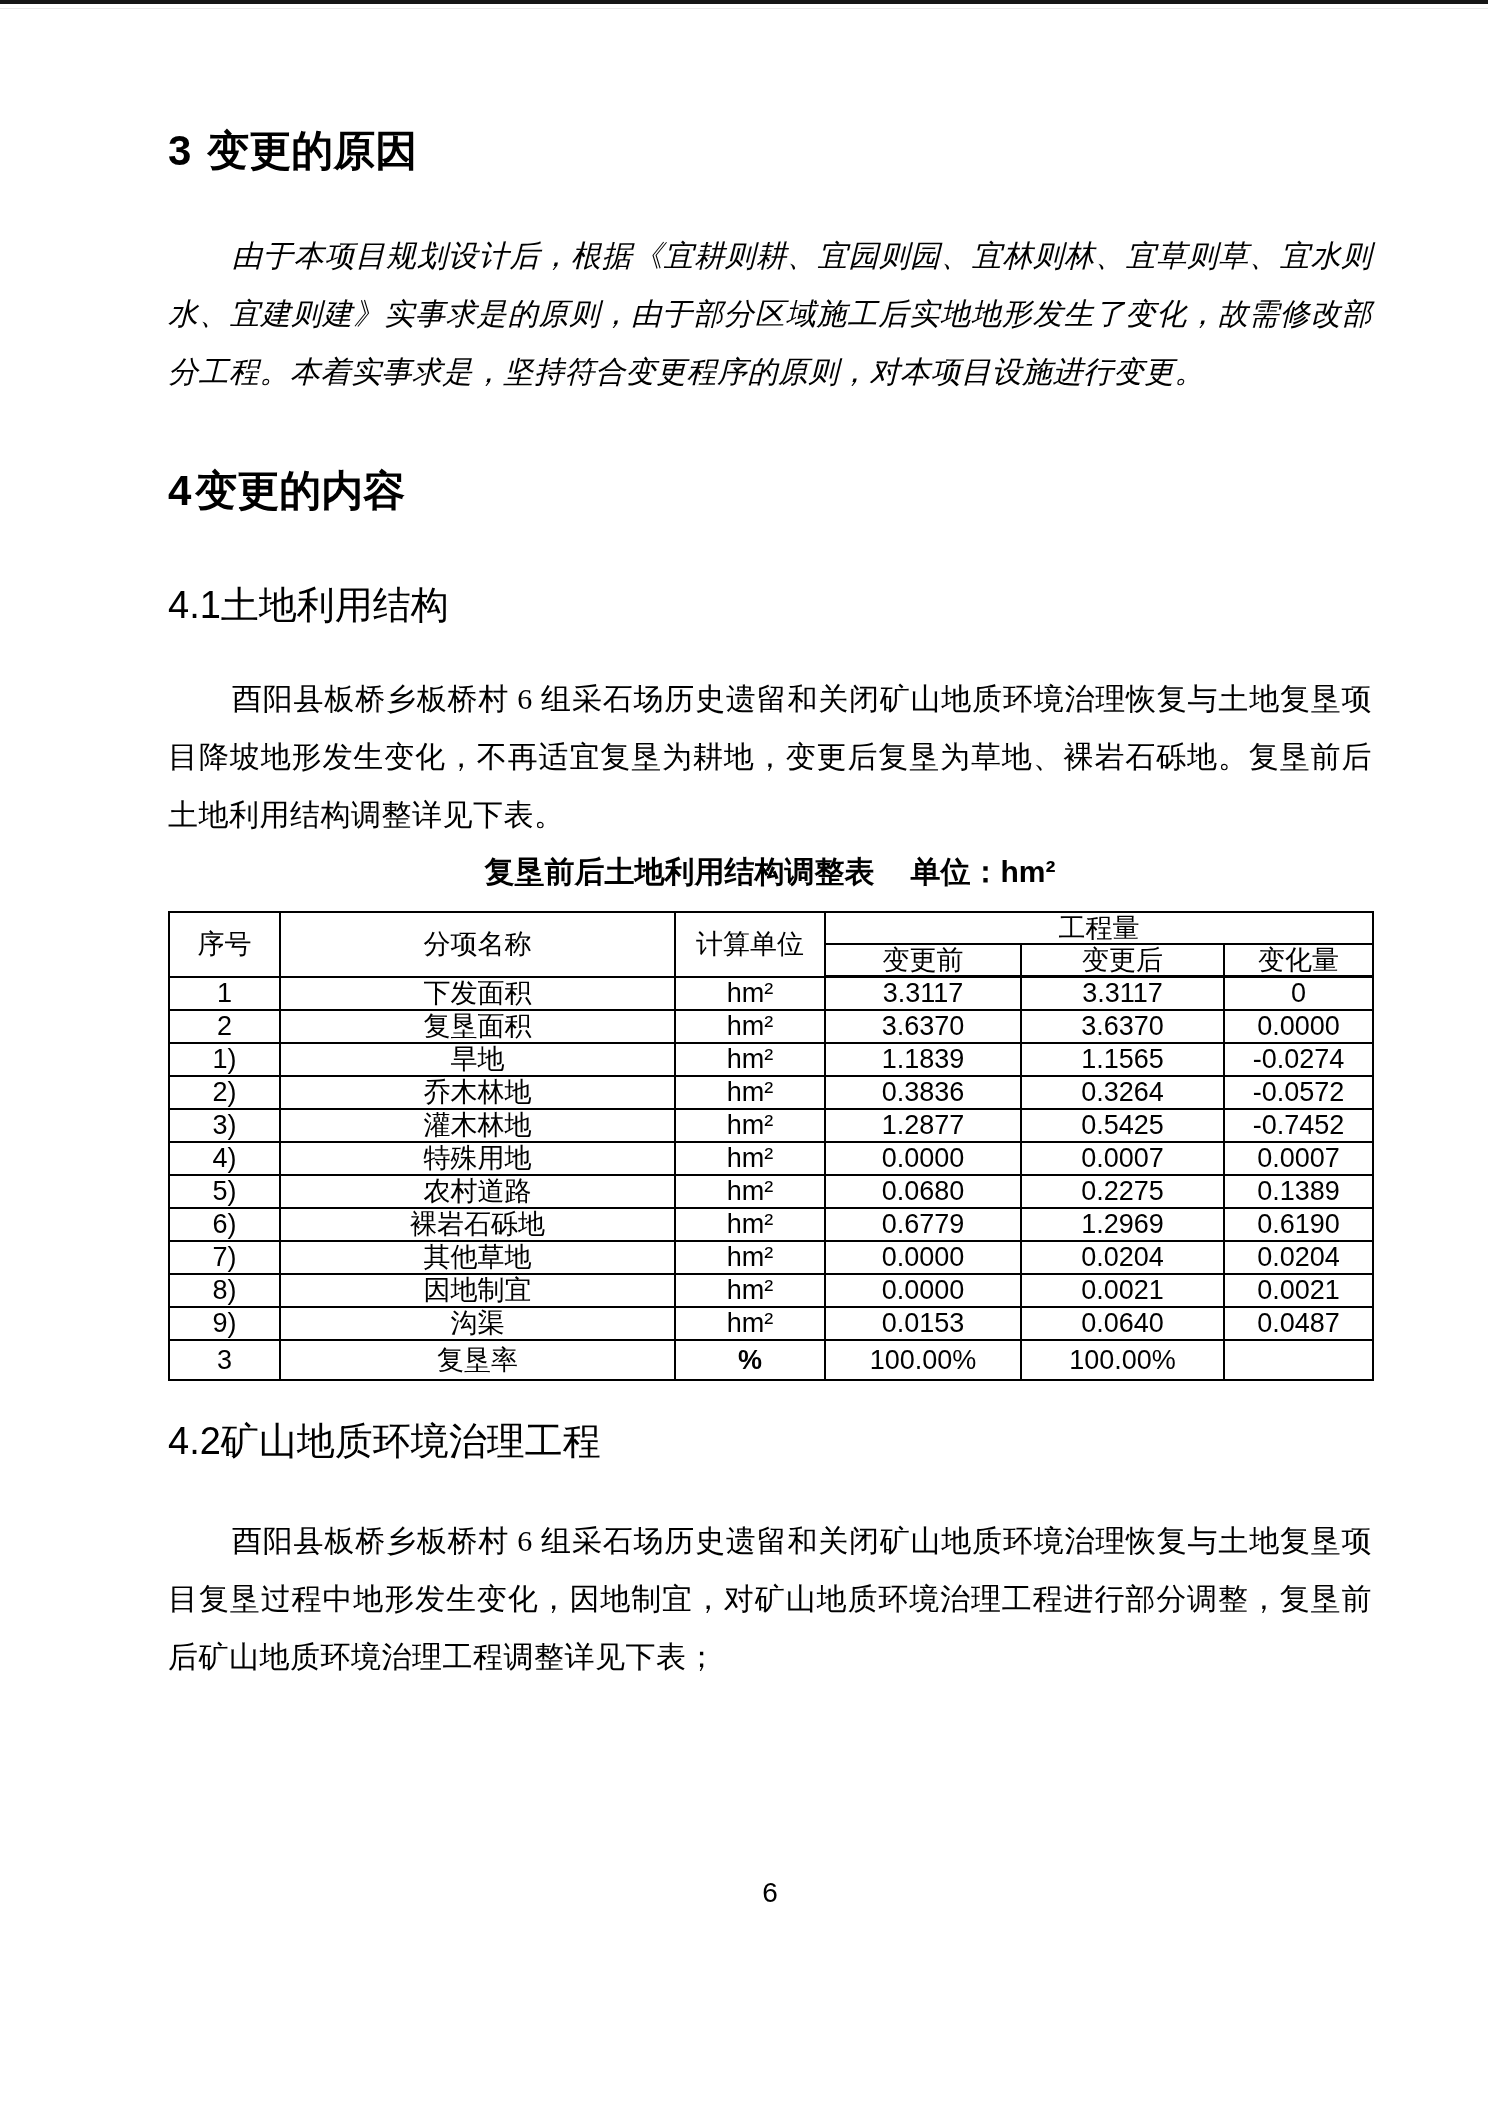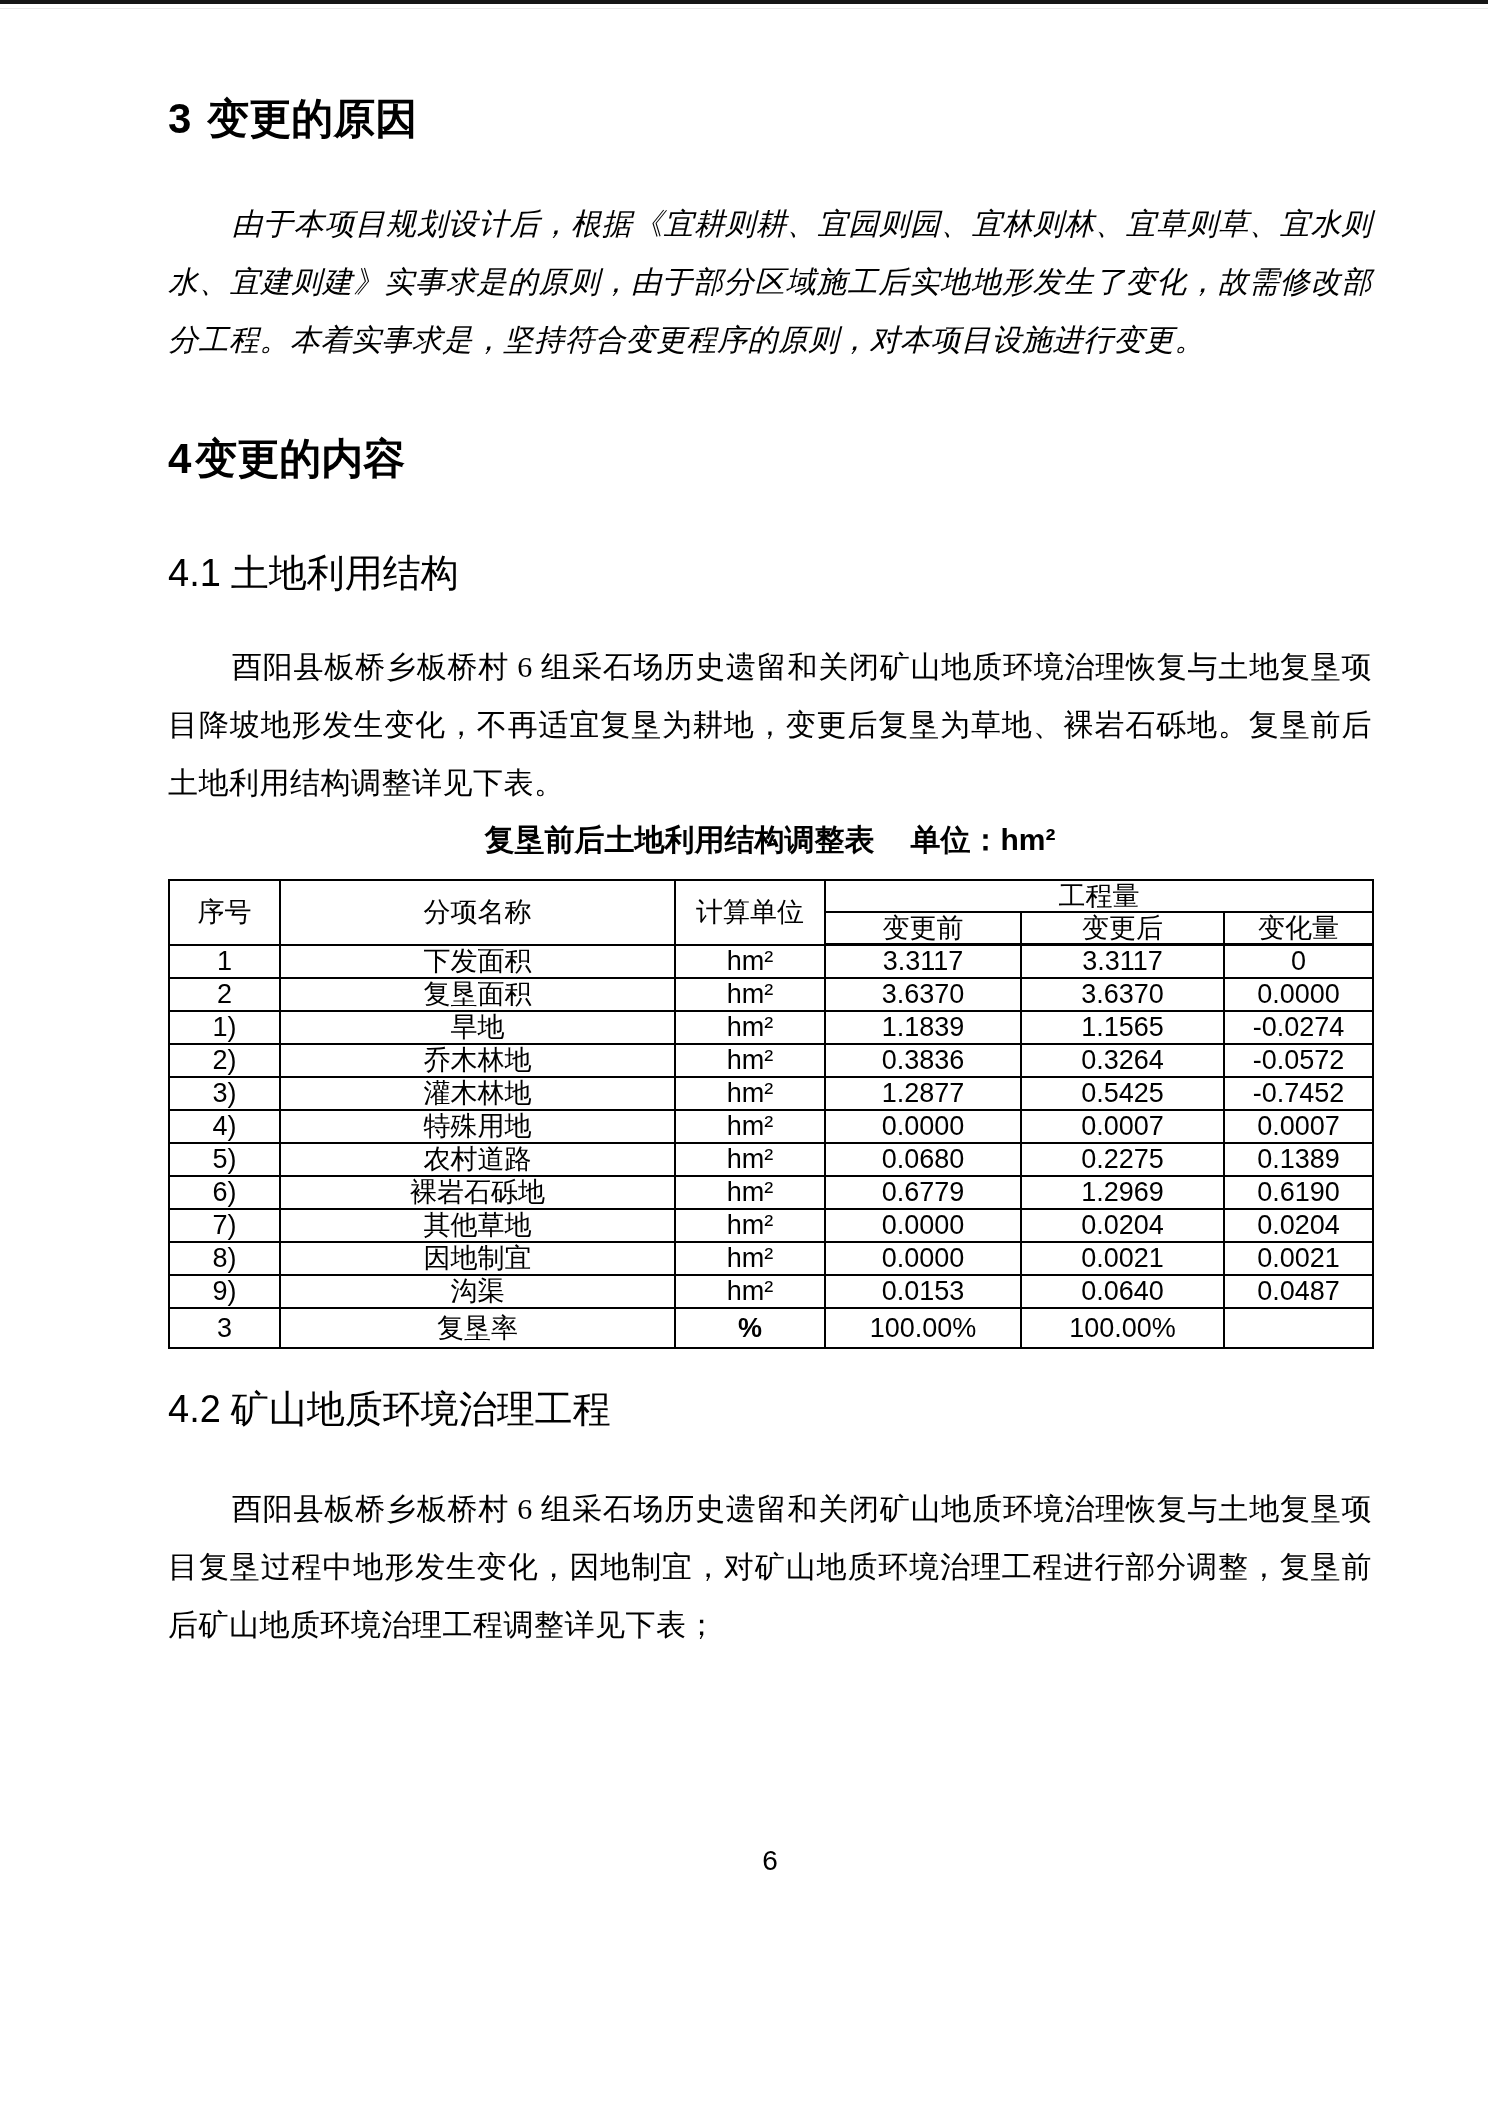--- a/index.html
+++ b/index.html
@@ -9,29 +9,29 @@
     position:relative;
   }
   .topbar{height:4px;background:#151515;width:100%;}
   .topbar-shadow{height:1px;background:#e8e8e8;width:100%;margin-top:4px;}
   .page{padding:0 116px 0 168px;}
   
   h1{
     font-family:"Liberation Sans","DejaVu Sans",sans-serif;
     font-size:42px;line-height:50px;font-weight:bold;margin:0;
   }
-  .h-s3{margin-top:85px;}
+  .h-s3{margin-top:117px;}
   .h-s4{margin-top:65px;}
   .h-s3 .hnum{margin-right:16px;}
   .h-s4 .hnum{margin-right:4px;}
   h2{
     font-family:"Liberation Sans","DejaVu Sans",sans-serif;
     font-size:38px;line-height:44px;font-weight:400;margin:0;
   }
-  h2 .hnum{margin-right:10px;}
+  h2 .hnum{margin-right:0;}
   .h-s41{margin-top:67px;}
   .h-s42{margin-top:38px;}
   
   .para{
     margin:0;font-size:30px;line-height:58px;text-align:justify;
     text-indent:64px;letter-spacing:0.5px;
   }
   .p-s3{margin-top:51px;font-style:italic;}
   .p-s41{margin-top:43px;}
   .p-s42{margin-top:49px;}

